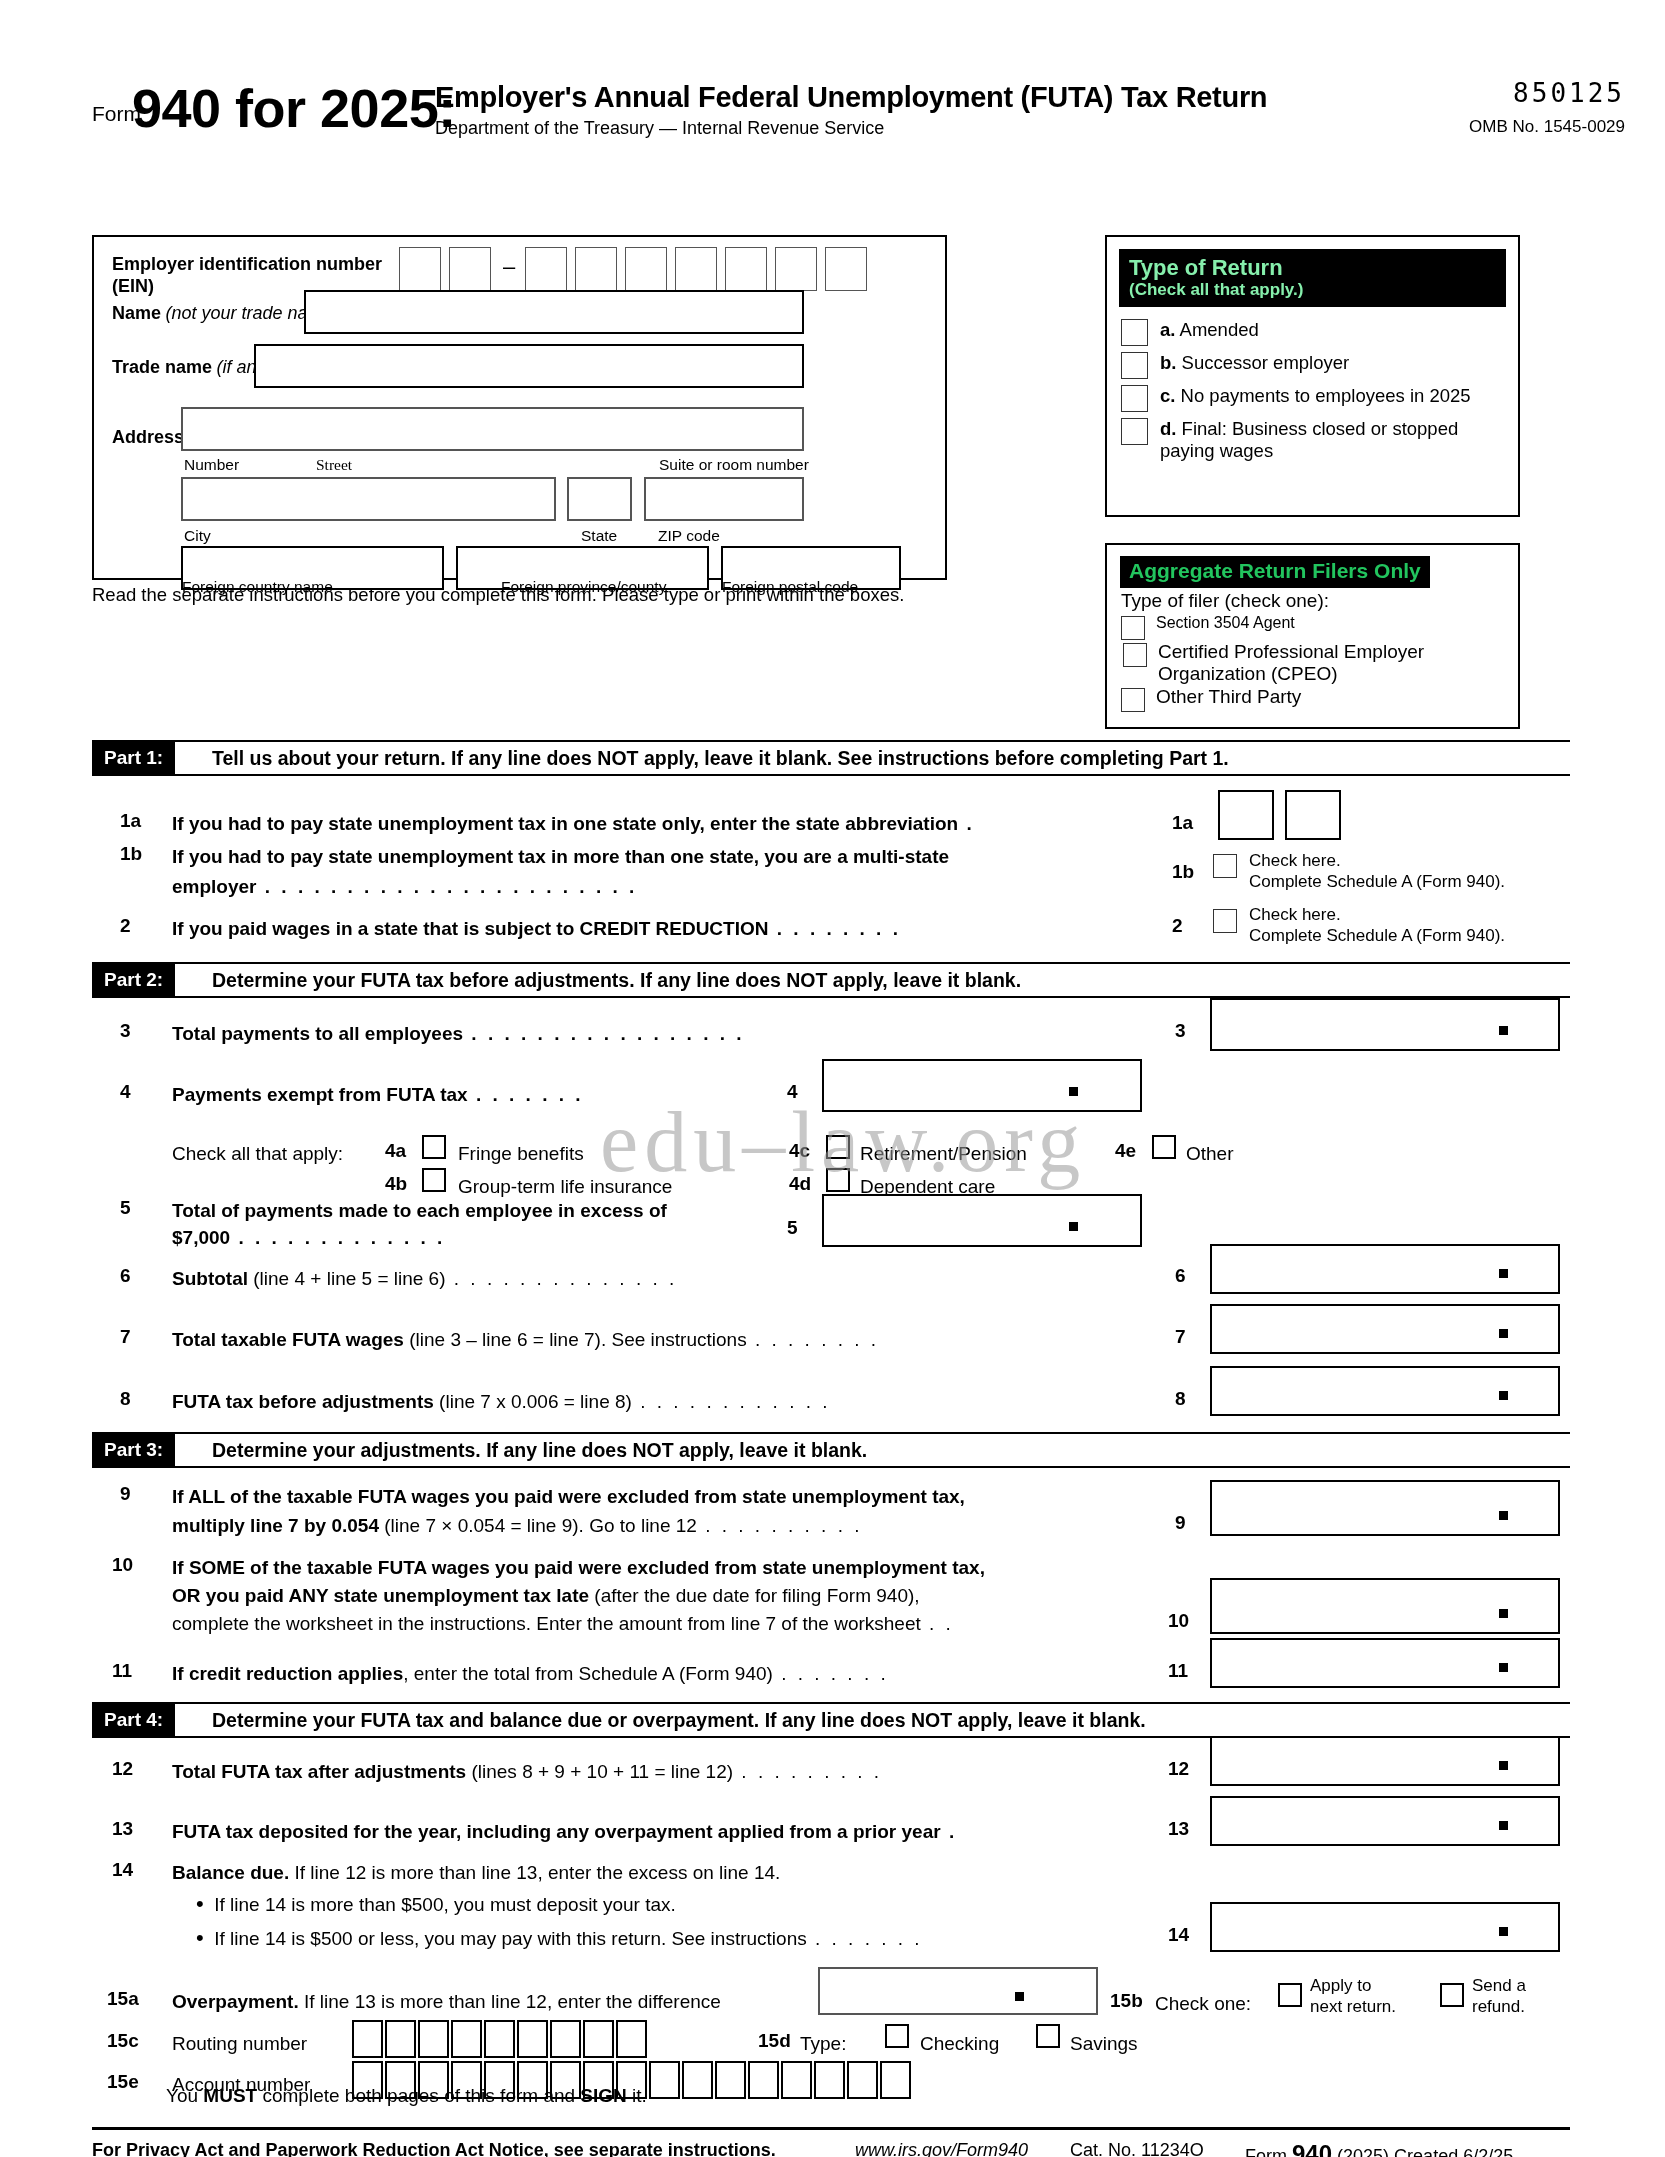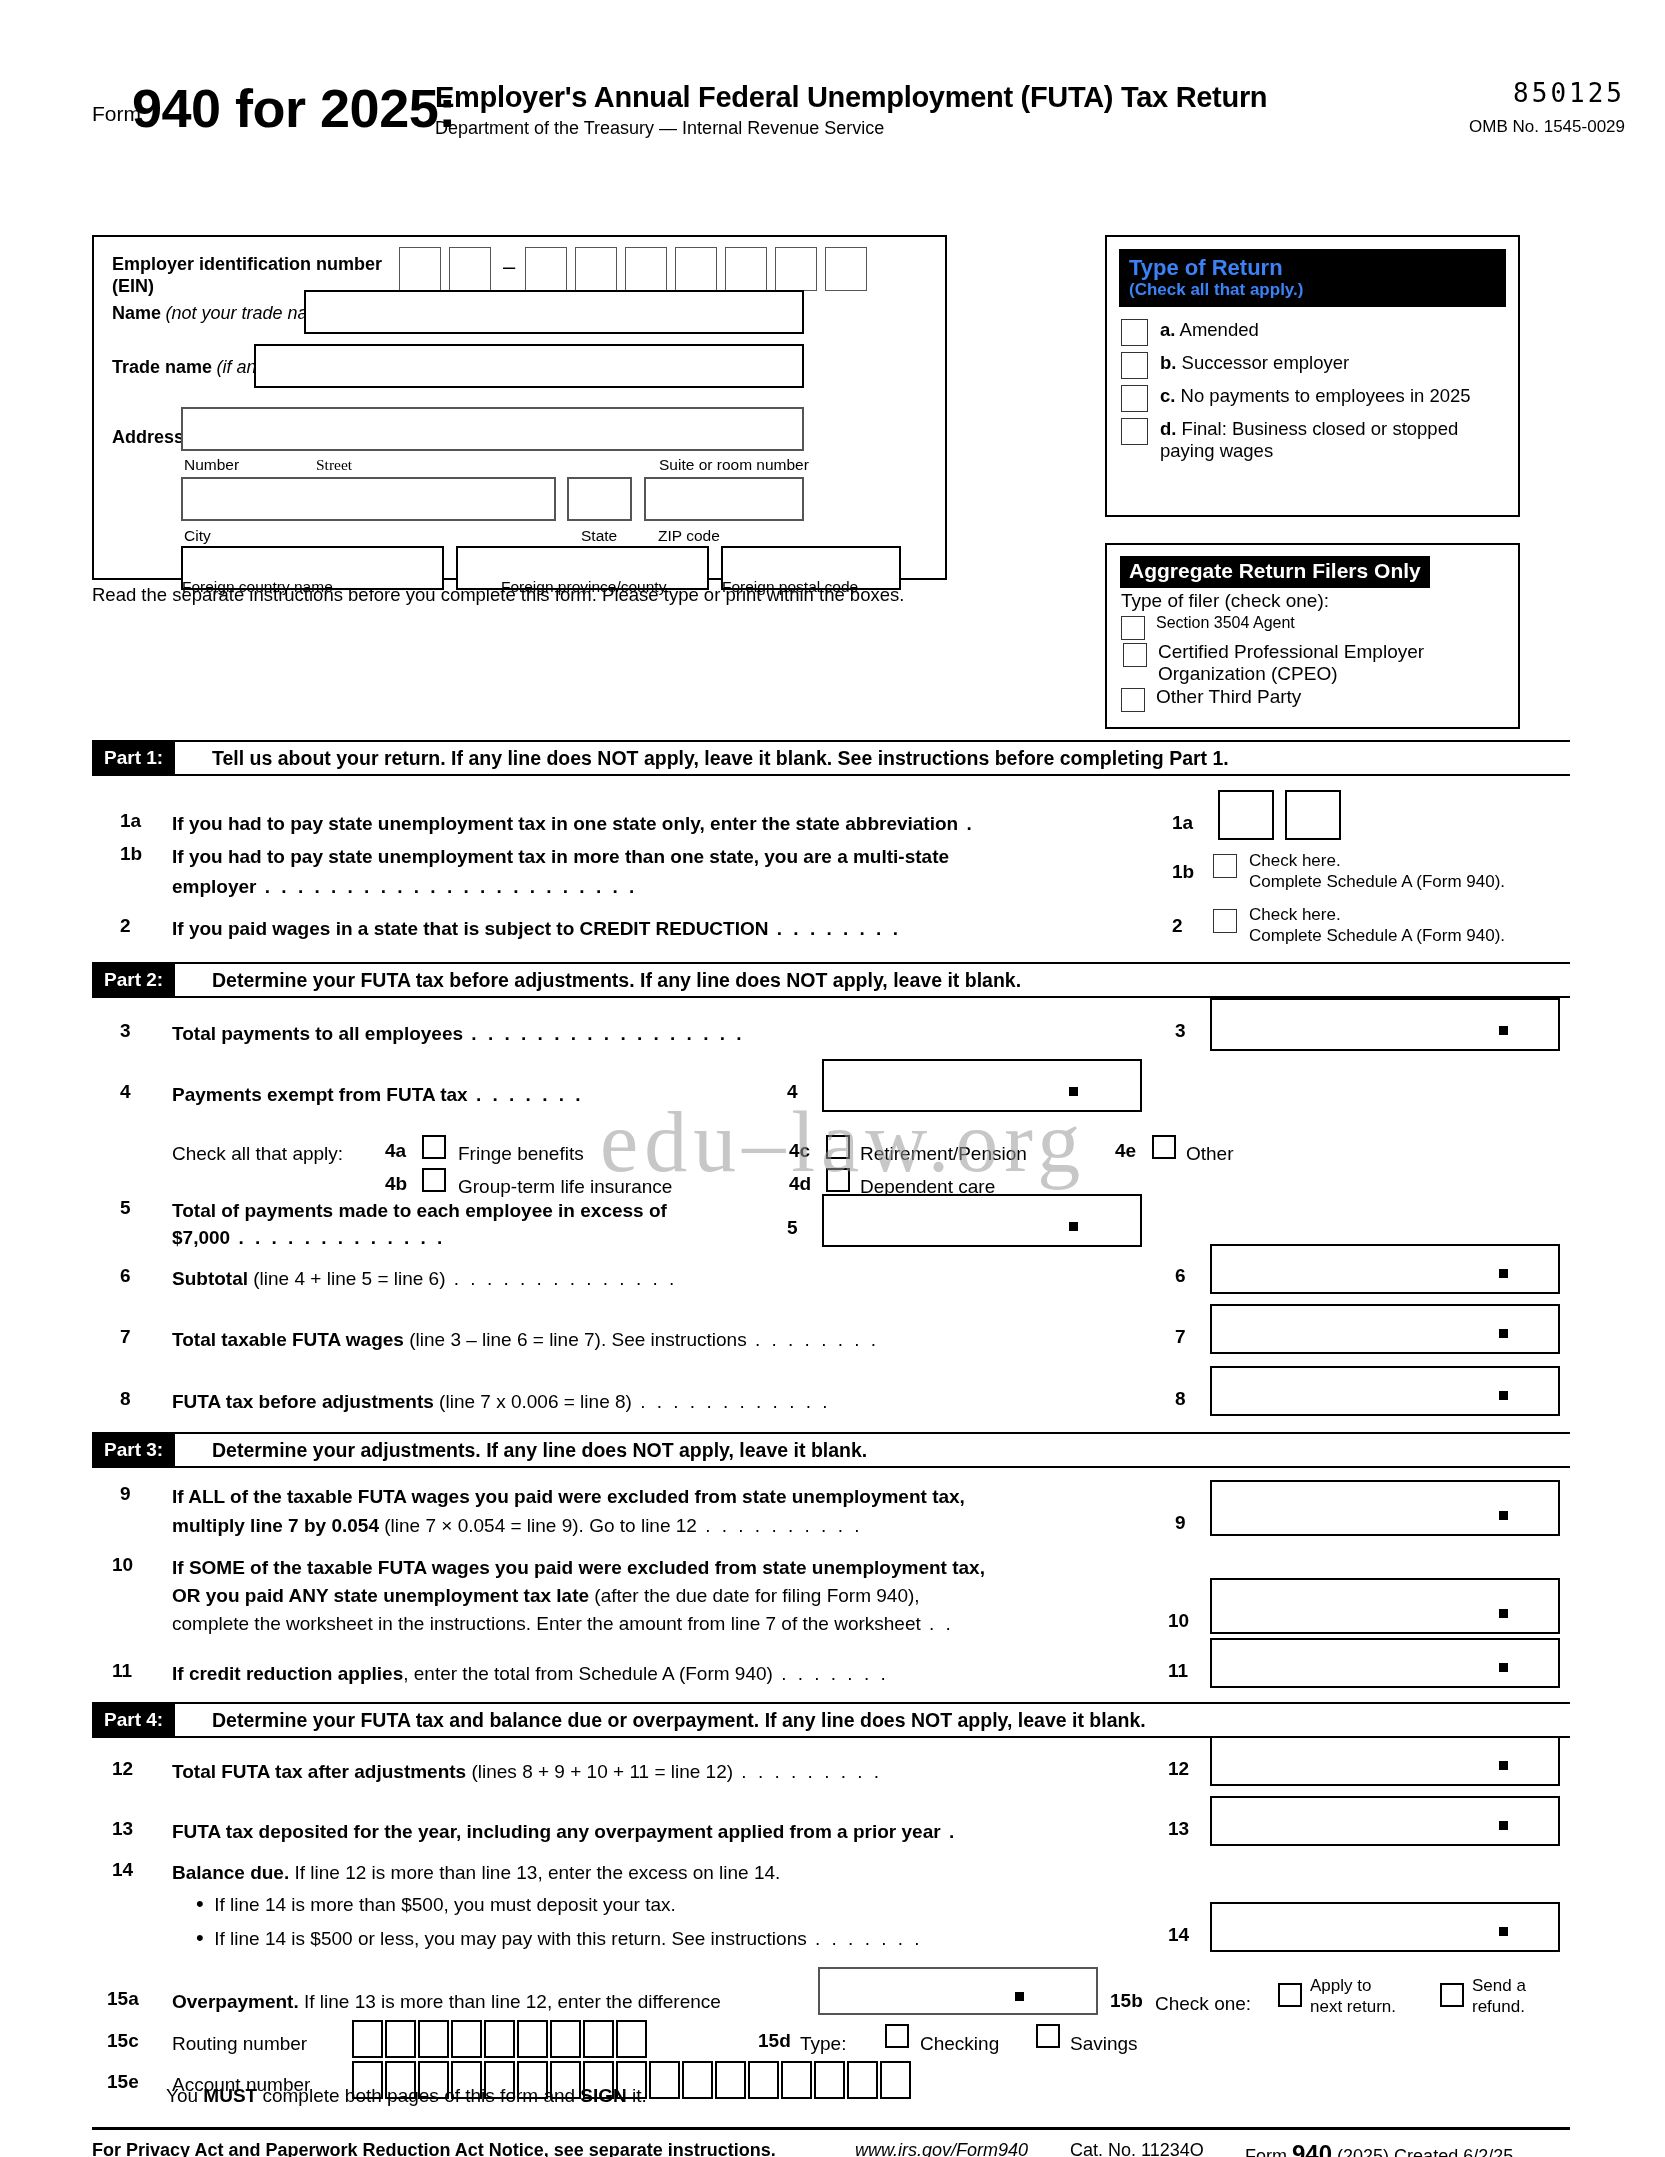--- a/index.html
+++ b/index.html
@@ -41,21 +41,21 @@
   .ein-dash{ width:20px; text-align:center; font-size:22px; margin-right:6px; margin-top:-4px;}
   .fld{ position:absolute; border:2px solid #000; background:#fff; }
 
   .entity-abs{ position:absolute; }
   .sub{ position:absolute; font-size:15.5px; }
 
   .readline{ position:absolute; left:92px; top:512px; font-size:18.5px;}
 
   
   .rbox{ position:absolute; border:2px solid #000; background:#fff;}
-  .rbox-hdr{ background:#000; color:#3b82f6; padding:6px 10px 7px 10px; }
+  .rbox-hdr{ background:#000; color:#86efac; padding:6px 10px 7px 10px; }
   .rbox-hdr .t1{ font-size:22px; font-weight:bold; line-height:25px;}
   .rbox-hdr .t2{ font-size:17px; font-weight:bold; line-height:20px;}
   .chk{ width:27px; height:27px; border:1.6px solid #333; background:#fff; display:inline-block; flex:none;}
   .chkrow{ display:flex; align-items:flex-start; gap:12px; padding:6px 0 0 14px;}
   .chkrow .txt{ font-size:18.5px; line-height:22px; }
   .chkrow .txt b{ font-weight:bold; }
 
   
   .partbar{ position:absolute; left:92px; width:1478px; height:36px; border-top:2.5px solid #000; border-bottom:2.5px solid #000;}
   .partbar .tag{ position:absolute; left:0; top:0; height:32px; background:#000; color:#fff; font-size:19px; font-weight:bold; padding:5px 12px 0 12px; }
@@ -175,21 +175,21 @@
         <span>No payments to employees in 2025</span></div>
     </div>
     <div class="chkrow">
       <div class="chk"></div>
       <div class="txt" style="max-width:320px;"><b>d.</b>
         <span>Final: Business closed or stopped paying wages</span></div>
     </div>
   </div>
 
   <div class="rbox" style="left:1105px; top:471px; width:415px; height:186px;">
-    <div style="background:#000;color:#ffffff;margin:11px 13px 0 13px;padding:3px 9px 5px 9px;display:inline-block;">
+    <div style="background:#000;color:#22c55e;margin:11px 13px 0 13px;padding:3px 9px 5px 9px;display:inline-block;">
       <span style="font-size:21px;font-weight:bold;">Aggregate Return Filers Only</span>
     </div>
     <div style="font-size:19px; margin:2px 0 0 14px;">Type of filer (check one):</div>
     <div style="display:flex; gap:11px; padding:2px 0 0 14px;">
       <div class="chk" style="width:24px;height:24px;margin-top:2px;"></div>
       <div style="font-size:16px;">Section 3504 Agent</div>
     </div>
     <div style="display:flex; gap:11px; padding:1px 0 0 16px;">
       <div class="chk" style="width:24px;height:24px;margin-top:2px;"></div>
       <div style="font-size:19px; line-height:22px; max-width:340px;">Certified Professional Employer Organization (CPEO)</div>

